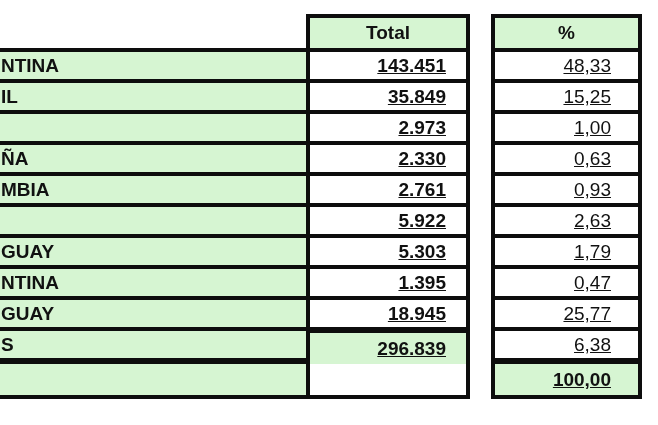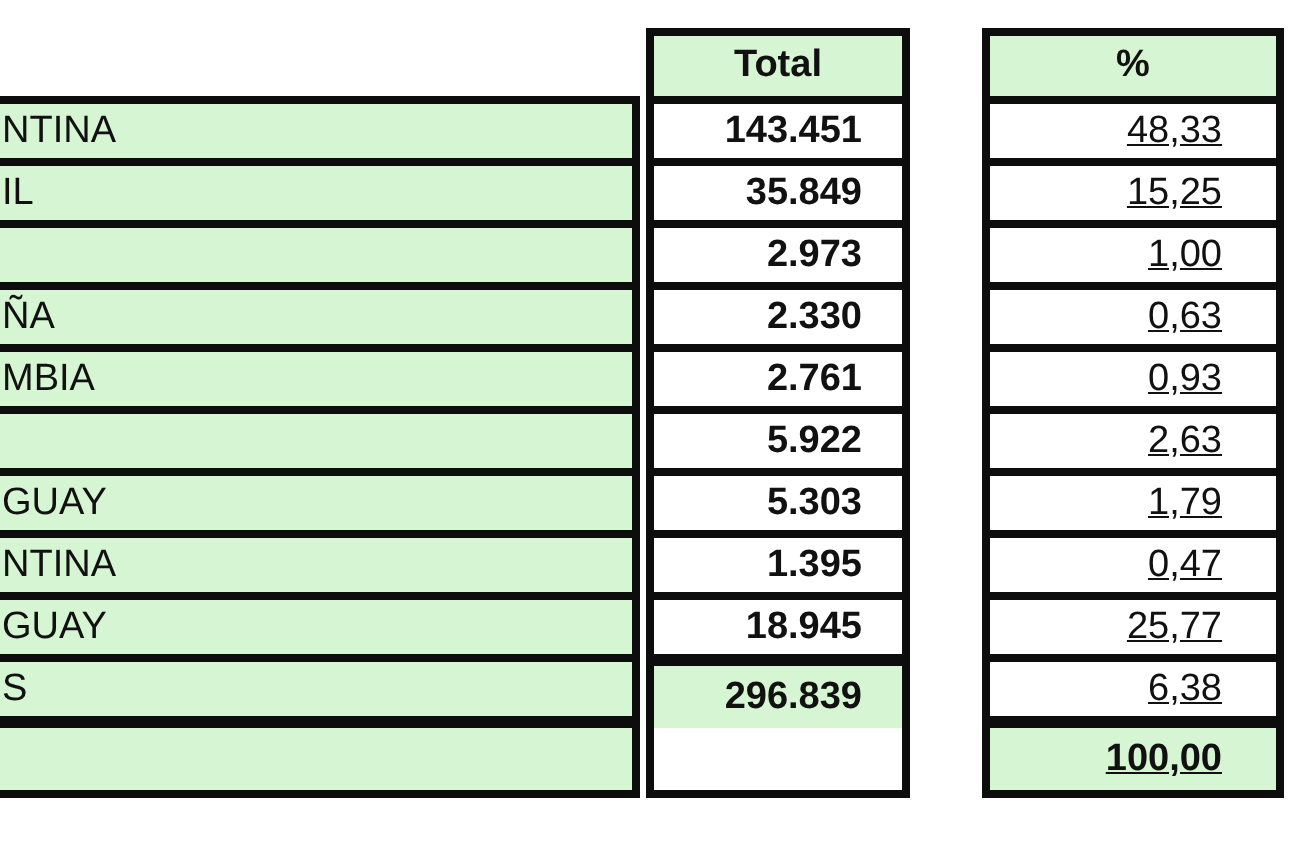--- a/index.html
+++ b/index.html
@@ -21,22 +21,22 @@
     box-sizing: border-box;
     border: 4px solid var(--border);
     background: var(--cellwhite);
   }
   .names-block {
     left: 0; top: 48px;
     width: 320px; height: 351px;
     border-left: none;
   }
   .totals-block {
-    left: 323px; top: 14px;
-    width: 132px; height: 385px;
+    left: 306px; top: 14px;
+    width: 164px; height: 385px;
   }
   .percents-block {
     left: 491px; top: 14px;
     width: 151px; height: 385px;
   }
   .row {
     height: 27px; line-height: 27px;
     font-size: 19px;
     border-top: 4px solid var(--border);
     overflow: hidden;
@@ -44,29 +44,29 @@
   }
   .block > .row:first-child { border-top: none; }
   .header-cell {
     height: 30px; line-height: 30px;
     background: var(--green);
     font-weight: bold;
     text-align: center;
   }
   .name-cell {
     background: var(--green);
-    font-weight: normal;
+    font-weight: bold;
     text-align: left;
     padding-left: 1px;
   }
   .num-cell {
     background: var(--cellwhite);
     text-align: right;
   }
-  .totals-block .num-cell { padding-right: 20px; font-weight: bold; }
+  .totals-block .num-cell { padding-right: 20px; font-weight: bold; text-decoration: underline; }
   .percents-block .num-cell { padding-right: 27px; font-weight: normal; text-decoration: underline; }
   .grand {
     height: 31px; line-height: 31px;
     border-top: 6px solid var(--border);
     background: var(--green) !important;
     font-weight: bold !important;
   }
 </style>
 </head>
 <body>

